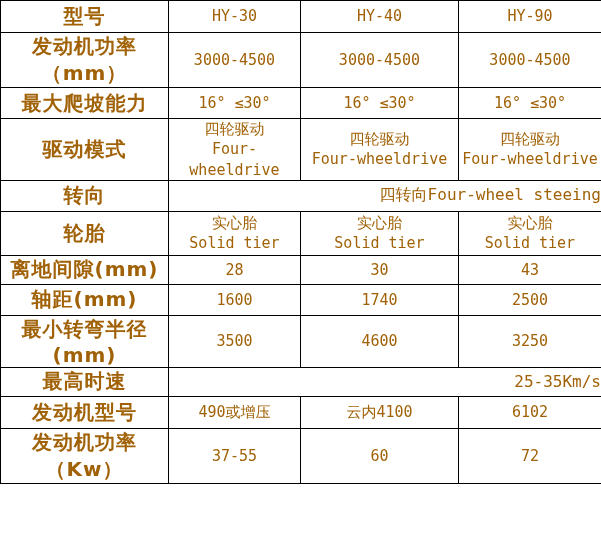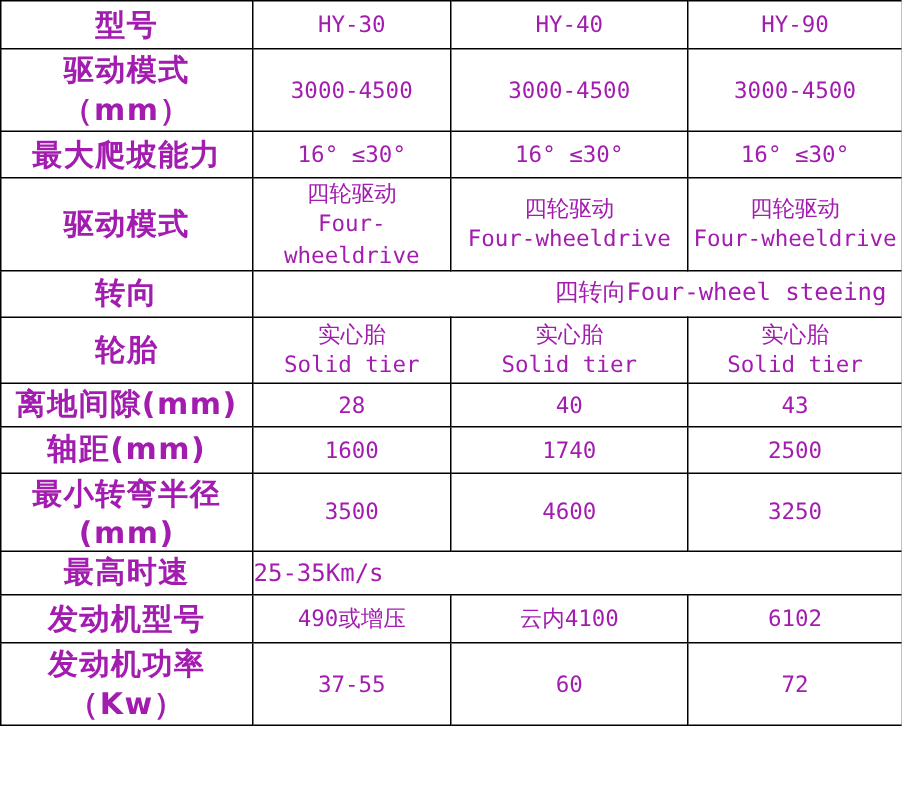--- a/index.html
+++ b/index.html
@@ -11,21 +11,21 @@
     overflow: hidden;
   }
   table.spec {
     border-collapse: collapse;
     table-layout: fixed;
     width: 601px;
     background: #ffffff;
   }
   td {
     border: 1px solid #000000;
-    color: #a21caf;
+    color: #a16207;
     text-align: center;
     vertical-align: middle;
     padding: 0;
     overflow: hidden;
     margin-left: 45px;
   }
   td.label {
     font-family: "DejaVu Sans", "Liberation Sans", sans-serif;
     font-weight: bold;
     font-size: 20px;
@@ -34,26 +34,26 @@
   td.value {
     font-family: "DejaVu Sans Mono", "Liberation Mono", monospace;
     font-size: 15px;
     line-height: 1.35;
     white-space: pre-line;
   }
   td.span-right {
     font-family: "DejaVu Sans Mono", "Liberation Mono", monospace;
     font-size: 16px;
     text-align: right;
-    padding-right: 10px;
+    padding-right: 0;
   }
   td.span-center {
     font-family: "DejaVu Sans Mono", "Liberation Mono", monospace;
     font-size: 16px;
-    text-align: left;
+    text-align: right;
   }
 </style>
 </head>
 <body>
 
 <table class="spec">
   <colgroup>
     <col style="width:168px">
     <col style="width:132px">
     <col style="width:158px">
@@ -63,21 +63,21 @@
   <tbody>
       <tr style="height:32px">
     <td class="label">型号</td>
     <td class="value">HY-30</td>
     <td class="value">HY-40</td>
     <td class="value">HY-90</td>
   </tr>
 
 
   <tr style="height:32px">
-    <td class="label">驱动模式（mm）</td>
+    <td class="label">发动机功率（mm）</td>
     <td class="value">3000-4500</td>
     <td class="value">3000-4500</td>
     <td class="value">3000-4500</td>
   </tr>
 
 
   <tr style="height:31px">
     <td class="label">最大爬坡能力</td>
     <td class="value">16° ≤30°</td>
     <td class="value">16° ≤30°</td>
@@ -105,21 +105,21 @@
 Solid tier</td>
     <td class="value">实心胎
 Solid tier</td>
     <td class="value">实心胎
 Solid tier</td>
   </tr>
 
   <tr style="height:29px">
     <td class="label">离地间隙(mm)</td>
     <td class="value">28</td>
-    <td class="value">40</td>
+    <td class="value">30</td>
     <td class="value">43</td>
   </tr>
 
   <tr style="height:31px">
     <td class="label">轴距(mm)</td>
     <td class="value">1600</td>
     <td class="value">1740</td>
     <td class="value">2500</td>
   </tr>
 

